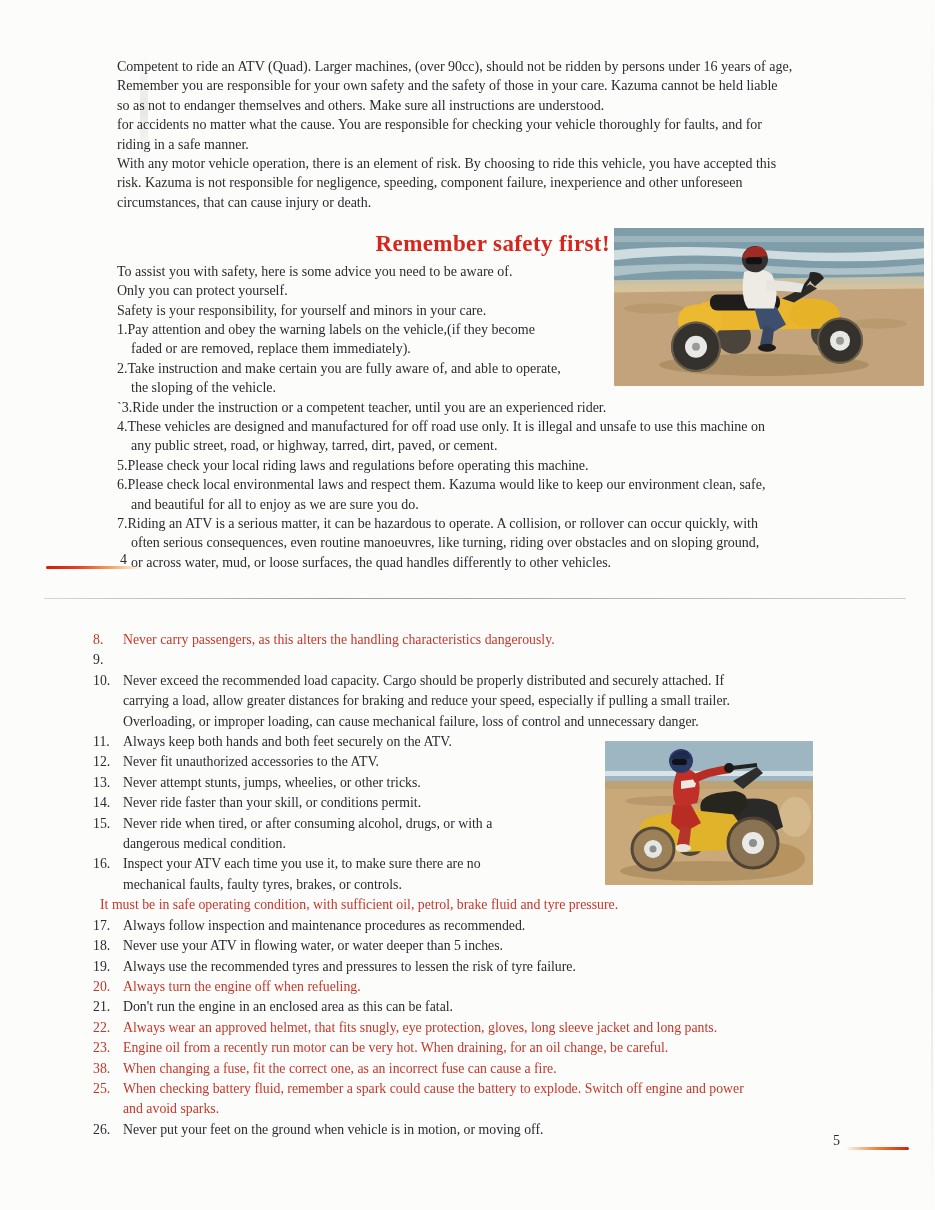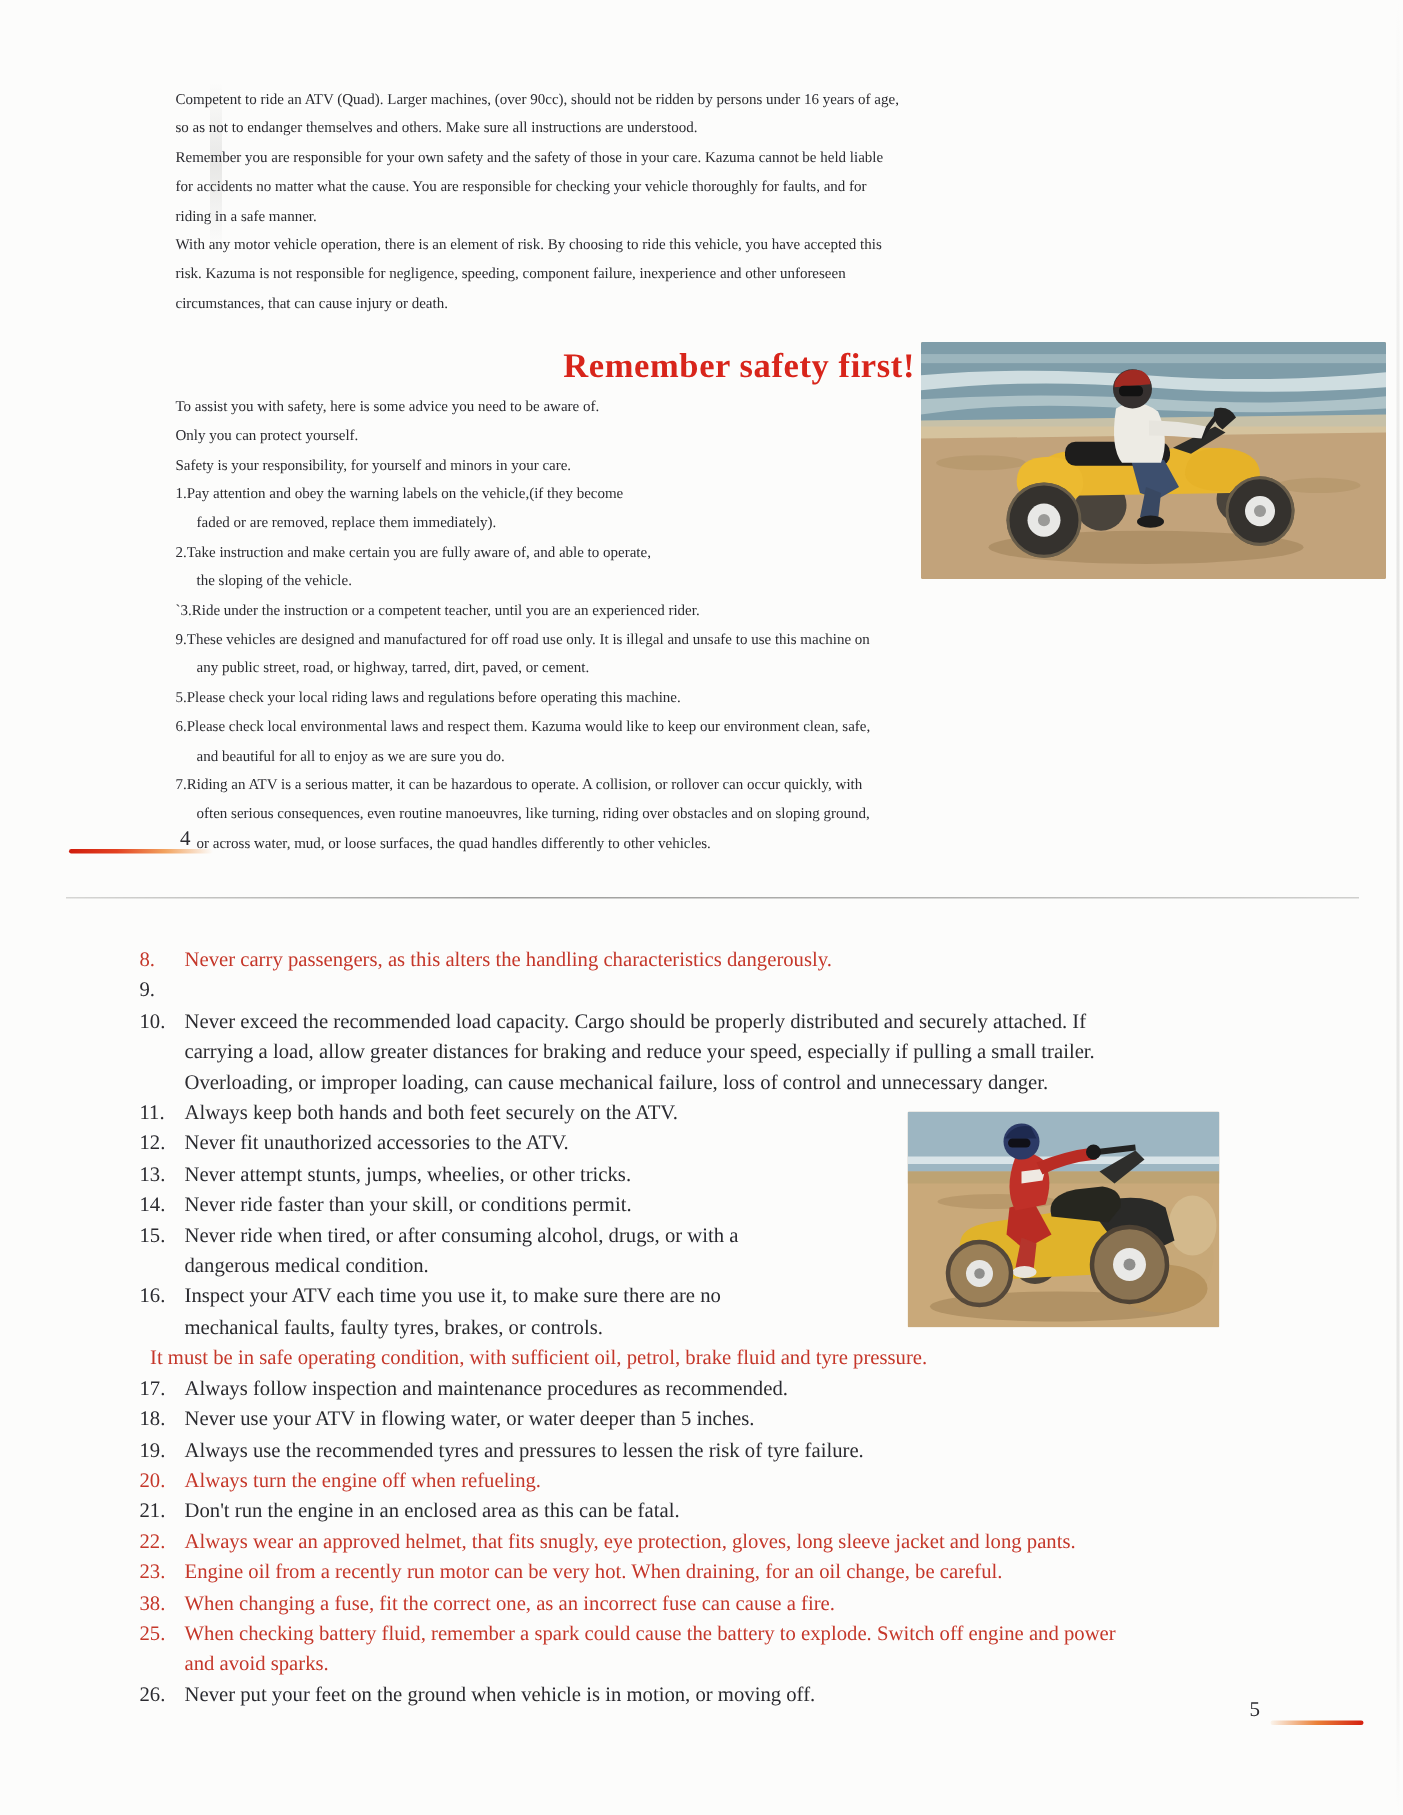--- a/index.html
+++ b/index.html
@@ -9,21 +9,21 @@
     background:#fcfcfb;
     font-family:"Liberation Serif", serif;
     color:#2b2b30;
     overflow:hidden;
   }
   .line { white-space:nowrap; }
   .cont { padding-left:14px; }         
   .red  { color:#c5372a; }
 
   
-  .p4-block { position:absolute; left:117px; font-size:10px; line-height:19.4px; }
+  .p4-block { position:absolute; left:117px; font-size:14px; line-height:19.4px; }
   #p4-paragraph { top:57px; }
   .heading {
     position:absolute; left:140px; top:231px; width:470px;
     text-align:right; font-size:23px; font-weight:bold;
     color:#d8251b; letter-spacing:0.4px;
     font-family:"Liberation Serif", serif;
   }
   #p4-advice { top:262px; }
   #p4-items  { top:320px; }
 
@@ -64,22 +64,22 @@
 </head>
 <body>
 
 <div class="scan-smudge"></div>
 <div class="edge-right"></div>
 
 <div>
 
   <div id="p4-paragraph" class="p4-block">
       <div class="line">Competent to ride an ATV (Quad). Larger machines, (over 90cc), should not be ridden by persons under 16 years of age,</div>
+      <div class="line">Remember you are responsible for your own safety and the safety of those in your care. Kazuma cannot be held liable</div>
       <div class="line">so as not to endanger themselves and others. Make sure all instructions are understood.</div>
-      <div class="line">Remember you are responsible for your own safety and the safety of those in your care. Kazuma cannot be held liable</div>
       <div class="line">for accidents no matter what the cause. You are responsible for checking your vehicle thoroughly for faults, and for</div>
       <div class="line">riding in a safe manner.</div>
       <div class="line">With any motor vehicle operation, there is an element of risk. By choosing to ride this vehicle, you have accepted this</div>
       <div class="line">risk. Kazuma is not responsible for negligence, speeding, component failure, inexperience and other unforeseen</div>
       <div class="line">circumstances, that can cause injury or death.</div>
     </div>
 
   <div class="heading">Remember safety first!</div>
 
   <div id="p4-advice" class="p4-block">
@@ -87,21 +87,21 @@
       <div class="line">Only you can protect yourself.</div>
       <div class="line">Safety is your responsibility, for yourself and minors in your care.</div>
     </div>
 
   <div id="p4-items" class="p4-block">
       <div class="line">1.Pay attention and obey the warning labels on the vehicle,(if they  become</div>
       <div class="line cont">faded or are removed, replace them immediately).</div>
       <div class="line">2.Take instruction and make certain you are fully aware of, and able to operate,</div>
       <div class="line cont">the sloping of the vehicle.</div>
       <div class="line">`3.Ride under the instruction or a competent teacher, until you are an experienced rider.</div>
-      <div class="line">9.These vehicles are designed and manufactured for off road use only. It is illegal and unsafe to use  this machine on</div>
+      <div class="line">4.These vehicles are designed and manufactured for off road use only. It is illegal and unsafe to use  this machine on</div>
       <div class="line cont">any public street, road, or highway, tarred, dirt, paved, or cement.</div>
       <div class="line">5.Please check your local riding laws and regulations before operating this machine.</div>
       <div class="line">6.Please check local environmental laws and respect them. Kazuma would like to keep our environment clean, safe,</div>
       <div class="line cont">and beautiful for all to enjoy as we are sure you do.</div>
       <div class="line">7.Riding an ATV is a serious matter, it can be hazardous to operate. A collision, or rollover can occur quickly, with</div>
       <div class="line cont">often serious consequences, even routine manoeuvres, like turning, riding over obstacles and on sloping ground,</div>
       <div class="line cont">or across water, mud, or loose surfaces,  the quad handles differently to other vehicles.</div>
     </div>
 
   <div id="photo1" class="photo" title="Rider in white jacket and helmet on a yellow ATV on a beach">

